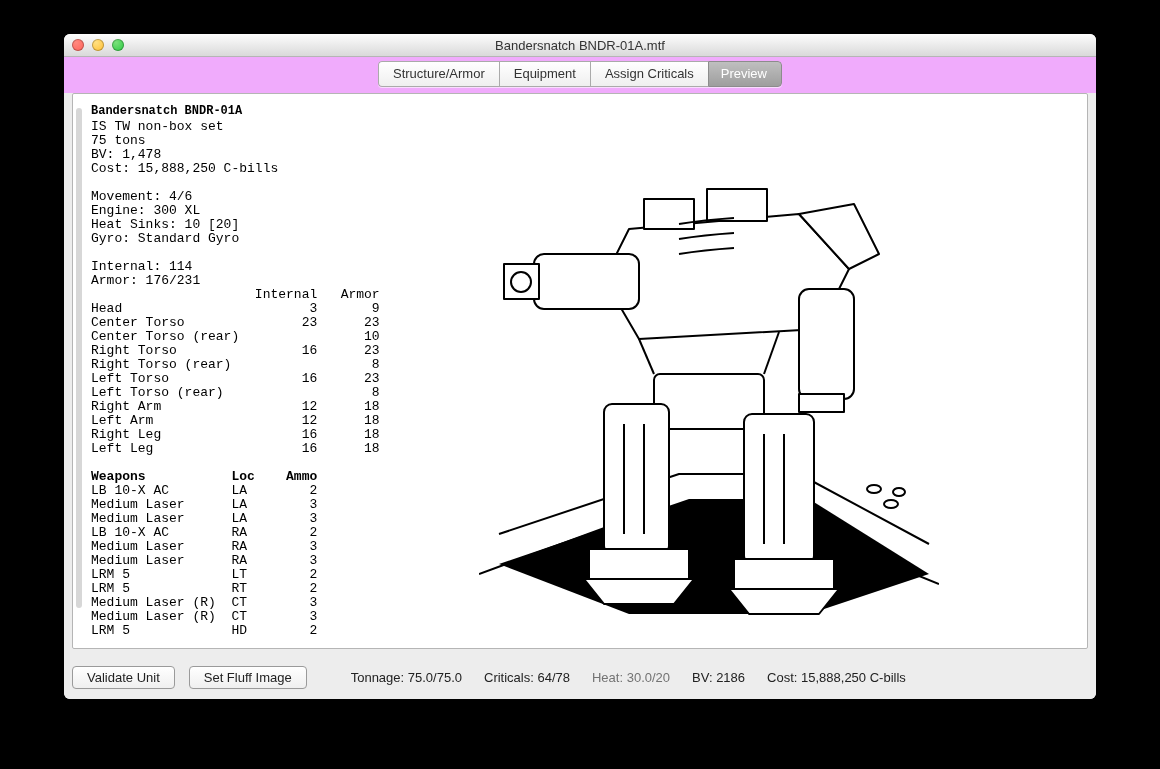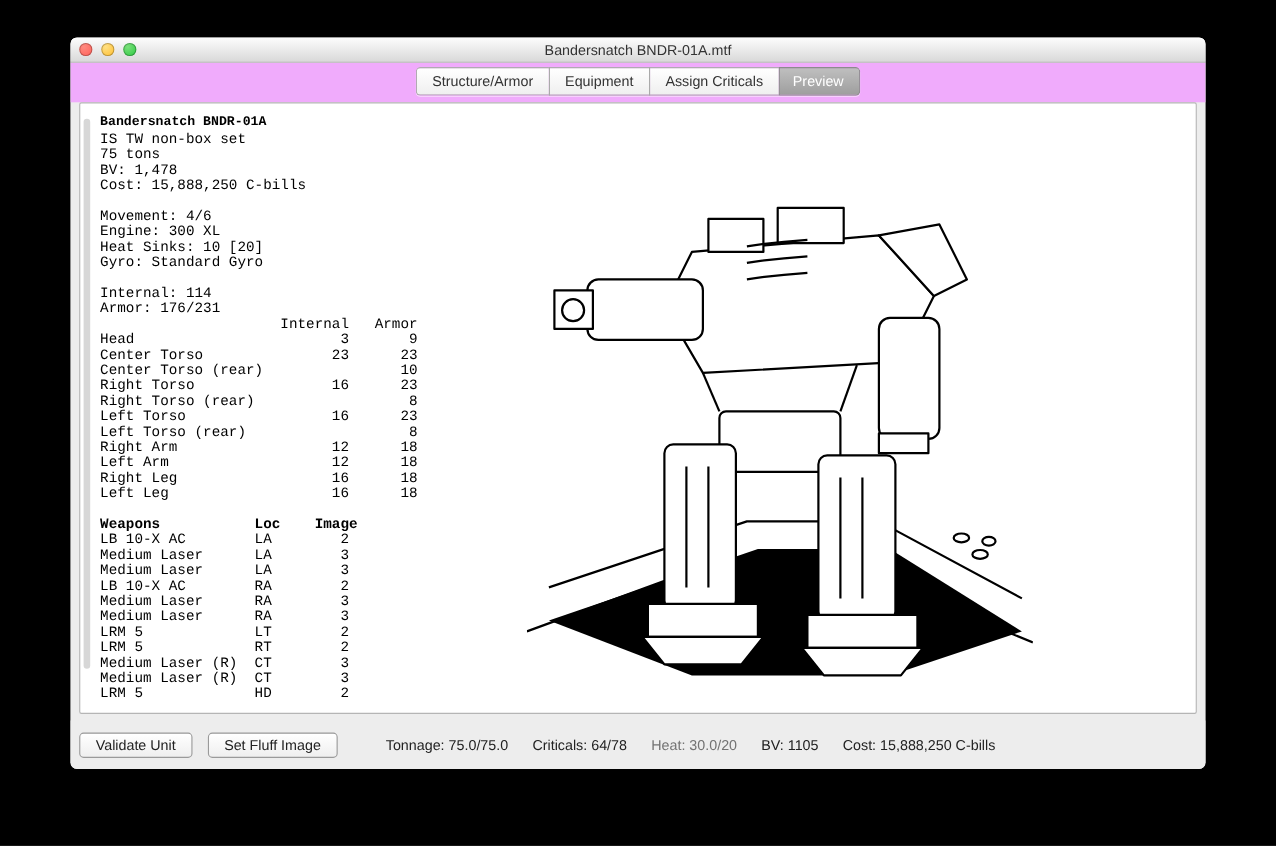--- a/index.html
+++ b/index.html
@@ -198,21 +198,21 @@
 Center Torso (rear)                10
 Right Torso                16      23
 Right Torso (rear)                  8
 Left Torso                 16      23
 Left Torso (rear)                   8
 Right Arm                  12      18
 Left Arm                   12      18
 Right Leg                  16      18
 Left Leg                   16      18
 
-<span class="b">Weapons           Loc    Image</span>
+<span class="b">Weapons           Loc    Ammo</span>
 LB 10-X AC        LA        2
 Medium Laser      LA        3
 Medium Laser      LA        3
 LB 10-X AC        RA        2
 Medium Laser      RA        3
 Medium Laser      RA        3
 LRM 5             LT        2
 LRM 5             RT        2
 Medium Laser (R)  CT        3
 Medium Laser (R)  CT        3
@@ -262,19 +262,19 @@
       </div>
     </div>
 
     <div class="bottom">
       <div class="btn">Validate Unit</div>
       <div class="btn">Set Fluff Image</div>
       <div class="stats">
         <span>Tonnage: 75.0/75.0</span>
         <span>Criticals: 64/78</span>
         <span class="heat">Heat: 30.0/20</span>
-        <span>BV: 1105</span>
+        <span>BV: 2186</span>
         <span>Cost: 15,888,250 C-bills</span>
       </div>
     </div>
 
   </div>
 </div>
 
 </body></html>

